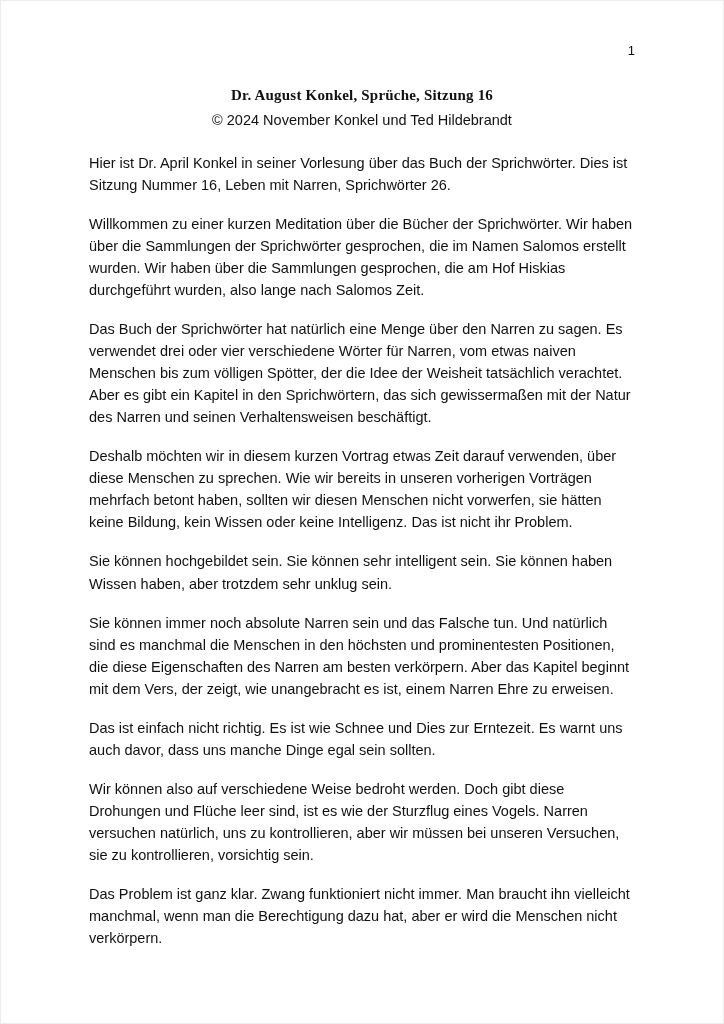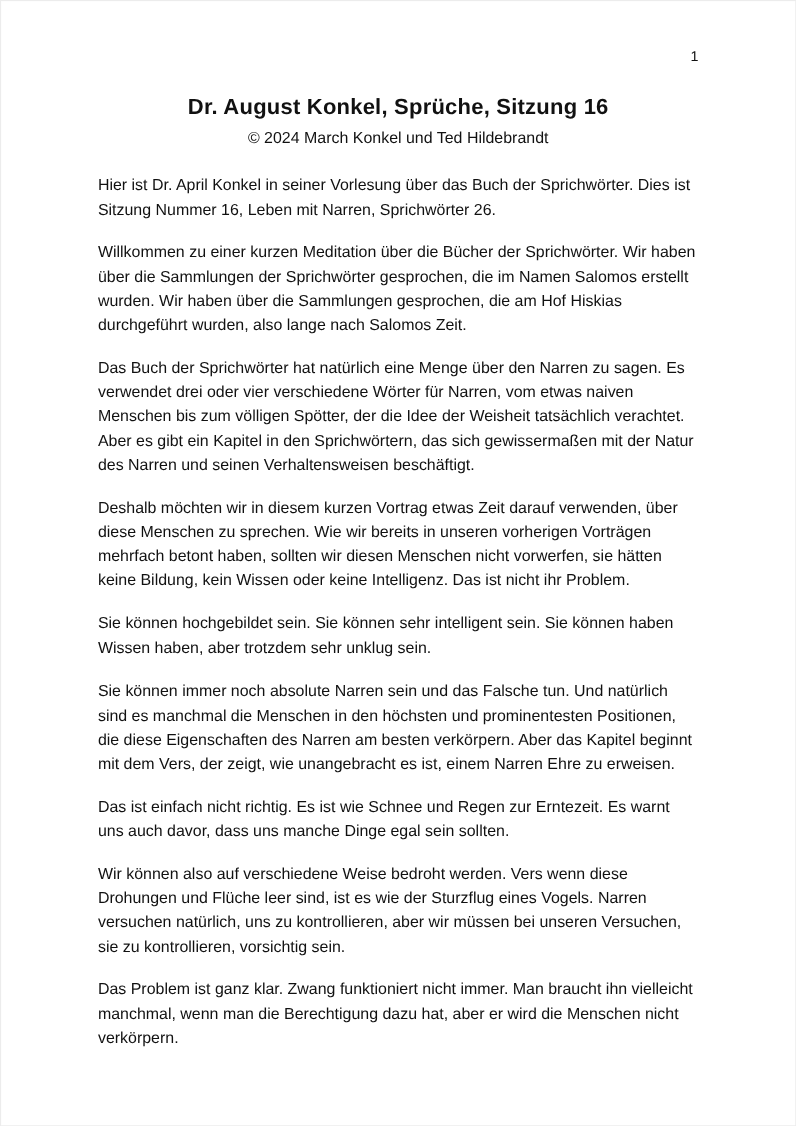--- a/index.html
+++ b/index.html
@@ -24,24 +24,25 @@
   }
   .page-number {
     position: absolute;
     top: 42px;
     right: 88px;
     font-size: 13px;
     color: #111111;
   }
   .doc-title {
     text-align: center;
-    font-size: 20px;
+    font-size: 15px;
     font-weight: 700;
     margin: 0 0 8px 0;
     letter-spacing: 0.2px;
+    font-family: Liberation Serif, serif;
   }
   .copyright {
     text-align: center;
     font-size: 14.5px;
     margin: 0 0 24px 0;
   }
   .body-text p {
     font-size: 14.5px;
     line-height: 1.52;
     margin: 0 0 17px 0;
@@ -50,27 +51,27 @@
 </style>
 </head>
 <body>
 
 <div class="sheet">
 
   <div class="page-number">1</div>
 
   <h1 class="doc-title">Dr. August Konkel, Sprüche, Sitzung 16</h1>
 
-  <div class="copyright">© 2024 March Konkel und Ted Hildebrandt</div>
+  <div class="copyright">© 2024 November Konkel und Ted Hildebrandt</div>
 
   <div class="body-text">
     <p>Hier ist Dr. April Konkel in seiner Vorlesung über das Buch der Sprichwörter. Dies ist Sitzung Nummer 16, Leben mit Narren, Sprichwörter 26.</p>
     <p>Willkommen zu einer kurzen Meditation über die Bücher der Sprichwörter. Wir haben über die Sammlungen der Sprichwörter gesprochen, die im Namen Salomos erstellt wurden. Wir haben über die Sammlungen gesprochen, die am Hof Hiskias durchgeführt wurden, also lange nach Salomos Zeit.</p>
     <p>Das Buch der Sprichwörter hat natürlich eine Menge über den Narren zu sagen. Es verwendet drei oder vier verschiedene Wörter für Narren, vom etwas naiven Menschen bis zum völligen Spötter, der die Idee der Weisheit tatsächlich verachtet. Aber es gibt ein Kapitel in den Sprichwörtern, das sich gewissermaßen mit der Natur des Narren und seinen Verhaltensweisen beschäftigt.</p>
     <p>Deshalb möchten wir in diesem kurzen Vortrag etwas Zeit darauf verwenden, über diese Menschen zu sprechen. Wie wir bereits in unseren vorherigen Vorträgen mehrfach betont haben, sollten wir diesen Menschen nicht vorwerfen, sie hätten keine Bildung, kein Wissen oder keine Intelligenz. Das ist nicht ihr Problem.</p>
     <p>Sie können hochgebildet sein. Sie können sehr intelligent sein. Sie können haben Wissen haben, aber trotzdem sehr unklug sein.</p>
     <p>Sie können immer noch absolute Narren sein und das Falsche tun. Und natürlich sind es manchmal die Menschen in den höchsten und prominentesten Positionen, die diese Eigenschaften des Narren am besten verkörpern. Aber das Kapitel beginnt mit dem Vers, der zeigt, wie unangebracht es ist, einem Narren Ehre zu erweisen.</p>
-    <p>Das ist einfach nicht richtig. Es ist wie Schnee und Regen zur Erntezeit. Es warnt uns auch davor, dass uns manche Dinge egal sein sollten.</p>
-    <p>Wir können also auf verschiedene Weise bedroht werden. Vers wenn diese Drohungen und Flüche leer sind, ist es wie der Sturzflug eines Vogels. Narren versuchen natürlich, uns zu kontrollieren, aber wir müssen bei unseren Versuchen, sie zu kontrollieren, vorsichtig sein.</p>
+    <p>Das ist einfach nicht richtig. Es ist wie Schnee und Dies zur Erntezeit. Es warnt uns auch davor, dass uns manche Dinge egal sein sollten.</p>
+    <p>Wir können also auf verschiedene Weise bedroht werden. Doch gibt diese Drohungen und Flüche leer sind, ist es wie der Sturzflug eines Vogels. Narren versuchen natürlich, uns zu kontrollieren, aber wir müssen bei unseren Versuchen, sie zu kontrollieren, vorsichtig sein.</p>
     <p>Das Problem ist ganz klar. Zwang funktioniert nicht immer. Man braucht ihn vielleicht manchmal, wenn man die Berechtigung dazu hat, aber er wird die Menschen nicht verkörpern.</p>
   </div>
 
 </div>
 
 </body></html>

